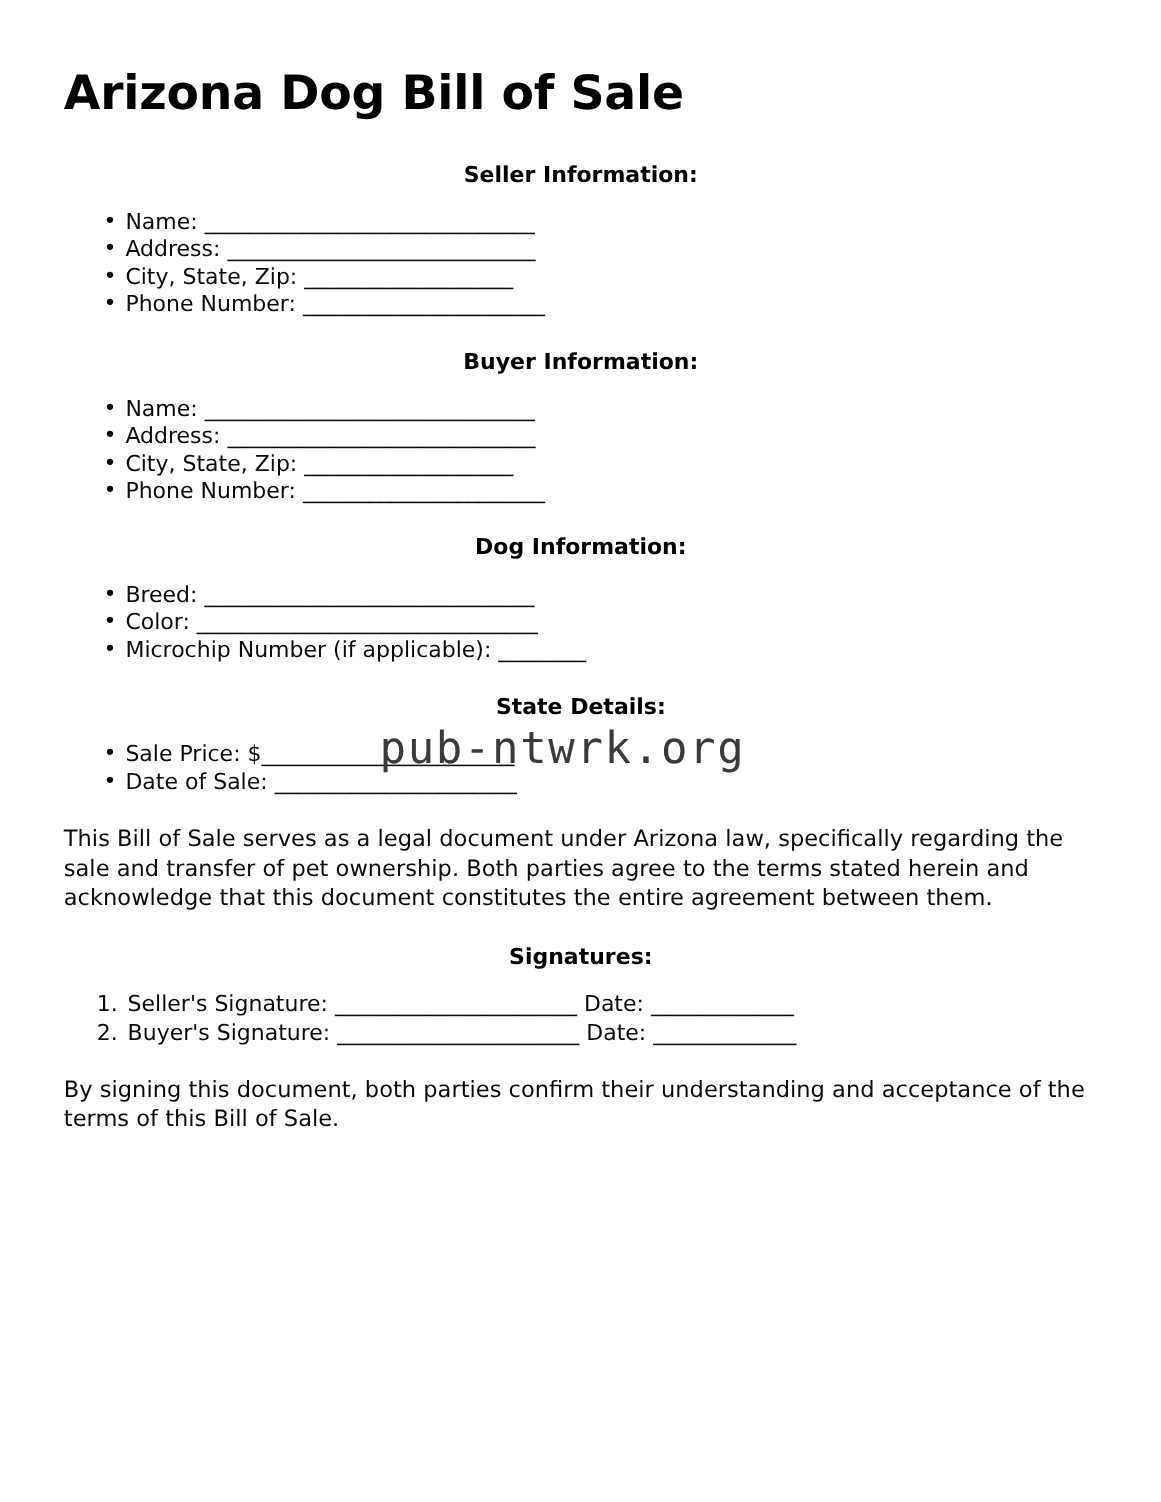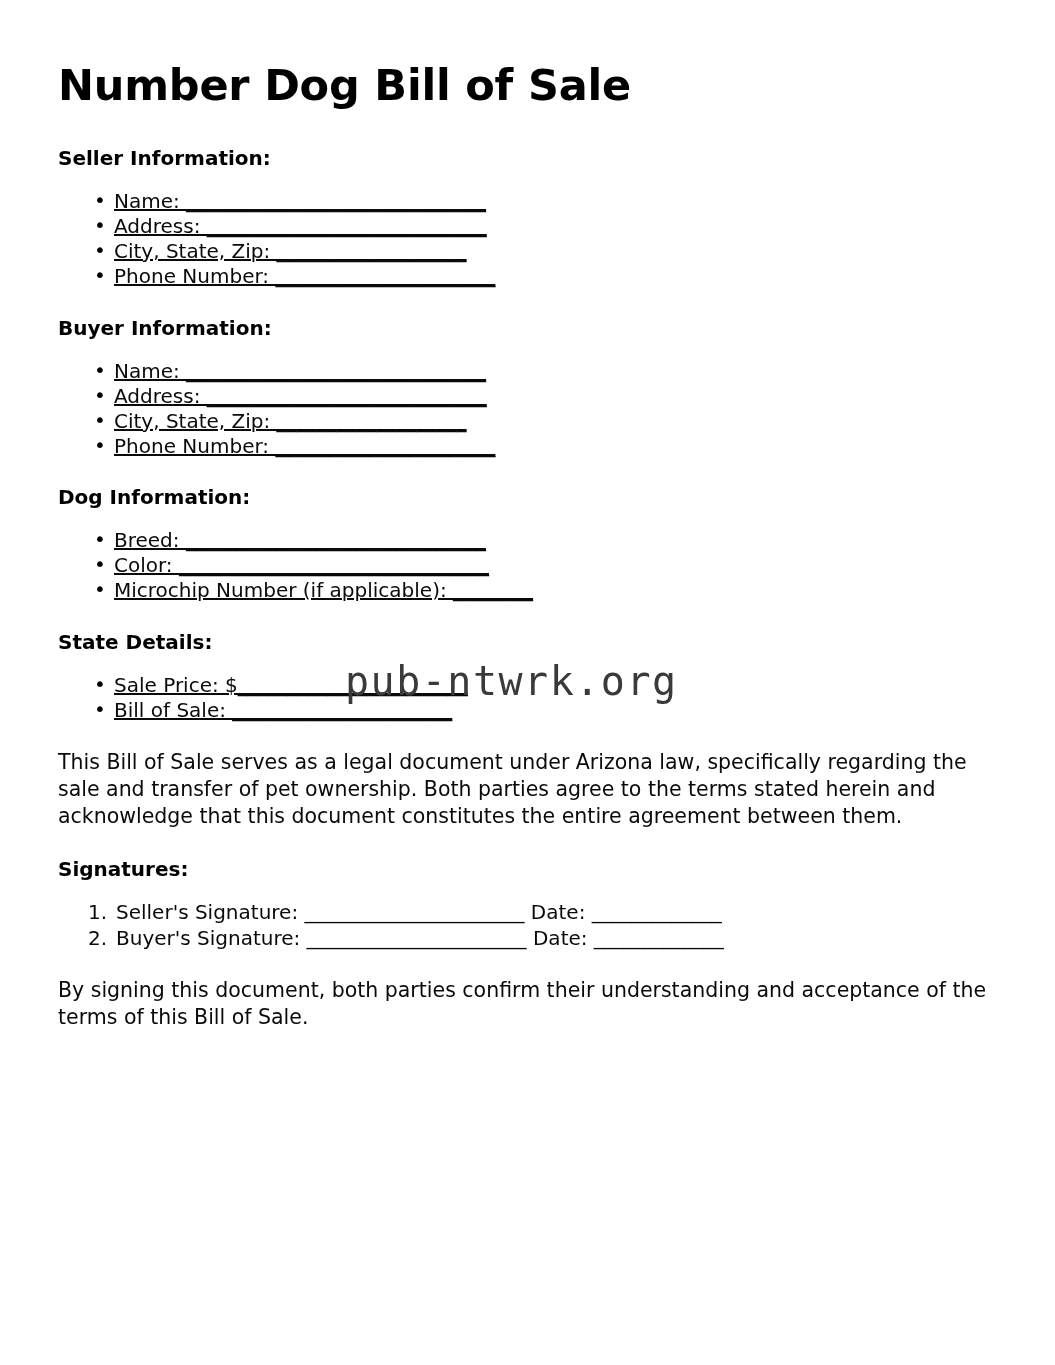--- a/index.html
+++ b/index.html
@@ -55,36 +55,36 @@
     max-width: 935px;
   }
 
   
   .section-heading {
     font-size: 20px;
     font-weight: bold;
     line-height: 1.3;
     margin: 0 0 18px 0;
     color: #000;
+    text-align: center;
   }
 
   
   ul.field-list {
     list-style: none;
     margin: 0 0 26px 0;
     padding: 0 0 0 36px;
   }
   ul.field-list li {
     font-size: 20px;
     line-height: 1.245;
     position: relative;
     padding-left: 20px;
     white-space: nowrap;
     color: #0a0a0a;
-    text-decoration: underline;
   }
   ul.field-list li::before {
     content: "•";
     position: absolute;
     left: 0;
     top: -1px;
     font-size: 20px;
     line-height: 1.245;
     color: #000;
   }
@@ -130,21 +130,21 @@
     user-select: none;
   }
 </style>
 </head>
 <body>
 
 <div class="page">
 
   <div class="content">
 
-    <h1 class="doc-title">Number Dog Bill of Sale</h1>
+    <h1 class="doc-title">Arizona Dog Bill of Sale</h1>
 
 
     <h2 class="section-heading">Seller Information:</h2>
     <ul class="field-list">
       <li>Name: ______________________________</li>
       <li>Address: ____________________________</li>
       <li>City, State, Zip: ___________________</li>
       <li>Phone Number: ______________________</li>
     </ul>
 
@@ -159,21 +159,21 @@
     <h2 class="section-heading">Dog Information:</h2>
     <ul class="field-list">
       <li>Breed: ______________________________</li>
       <li>Color: _______________________________</li>
       <li>Microchip Number (if applicable): ________</li>
     </ul>
 
     <h2 class="section-heading">State Details:</h2>
     <ul class="field-list">
       <li>Sale Price: $_______________________</li>
-      <li>Bill of Sale: ______________________</li>
+      <li>Date of Sale: ______________________</li>
     </ul>
 
 
     <p class="para">This Bill of Sale serves as a legal document under Arizona law, specifically regarding the sale and transfer of pet ownership. Both parties agree to the terms stated herein and acknowledge that this document constitutes the entire agreement between them.</p>
 
     <h2 class="section-heading">Signatures:</h2>
     <ol class="sig-list">
       <li>Seller's Signature: ______________________  Date: _____________</li>
       <li>Buyer's Signature: ______________________  Date: _____________</li>
     </ol>

